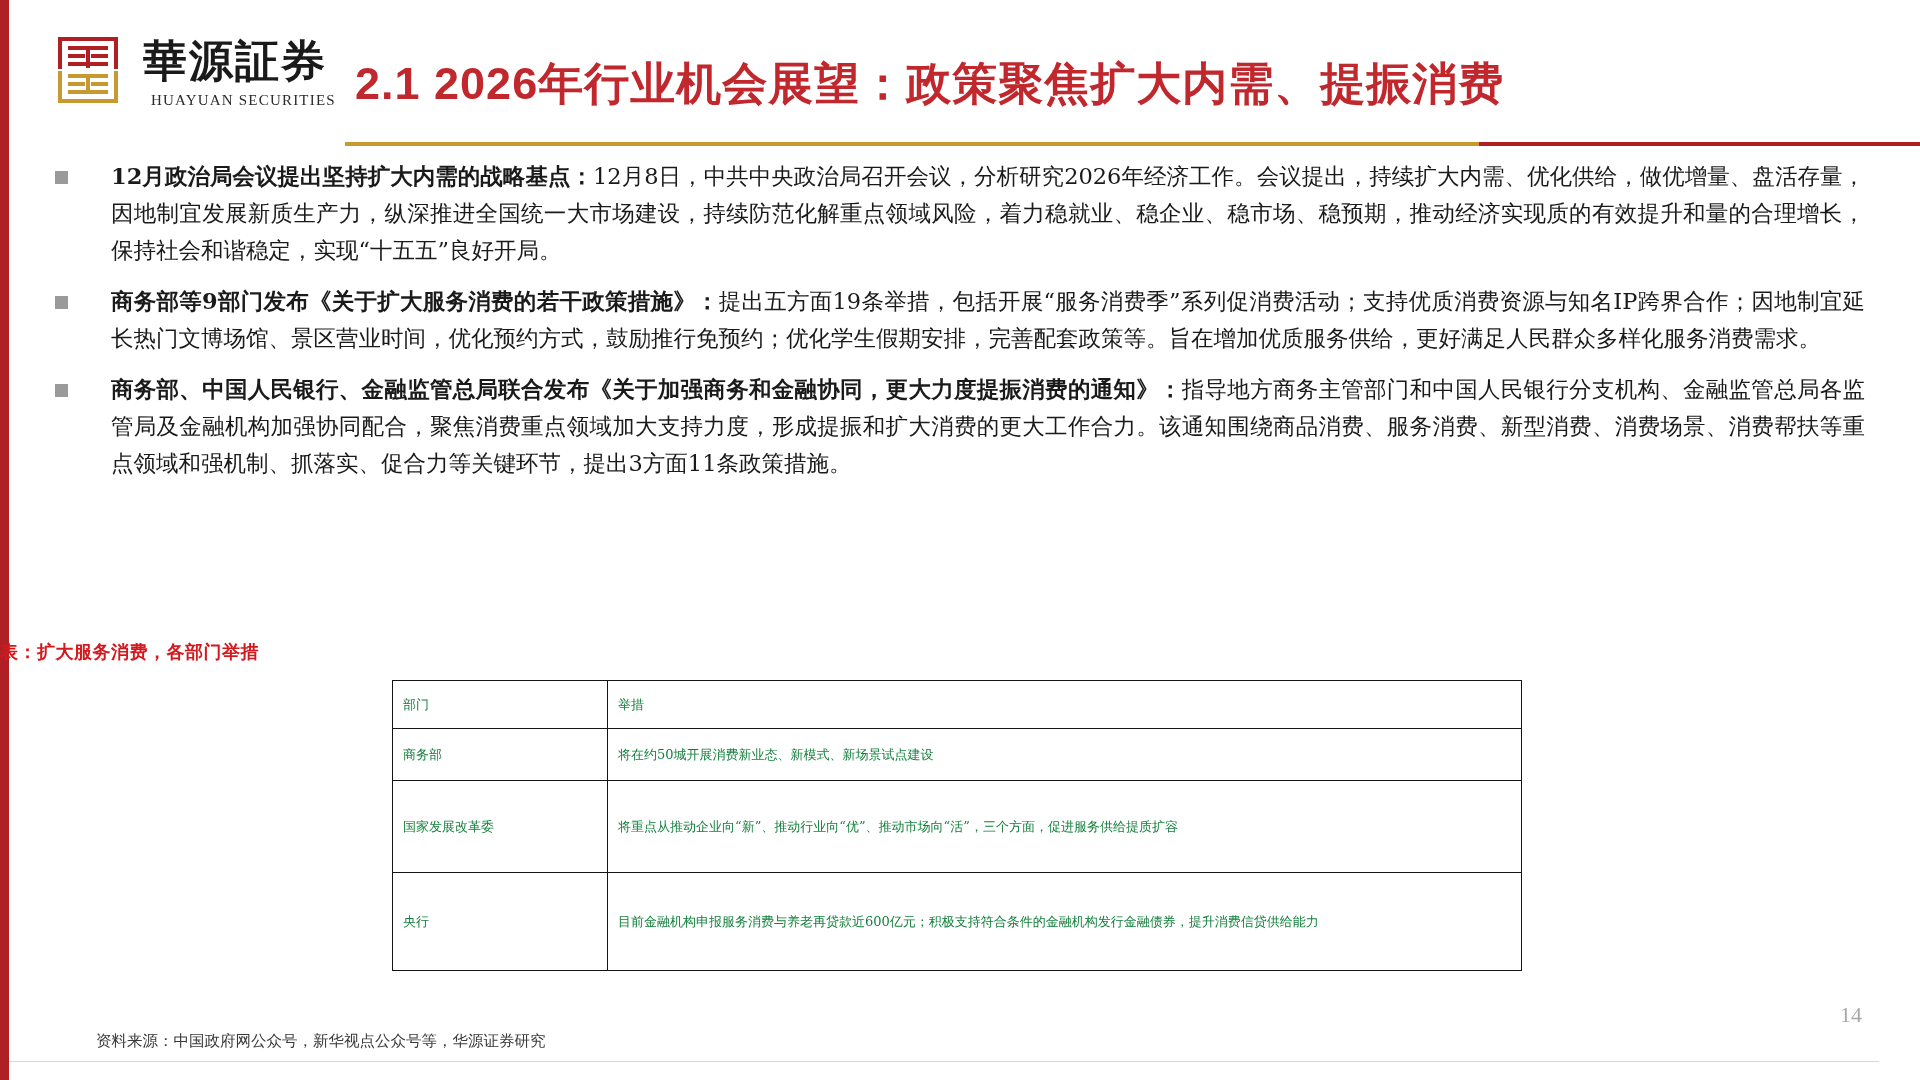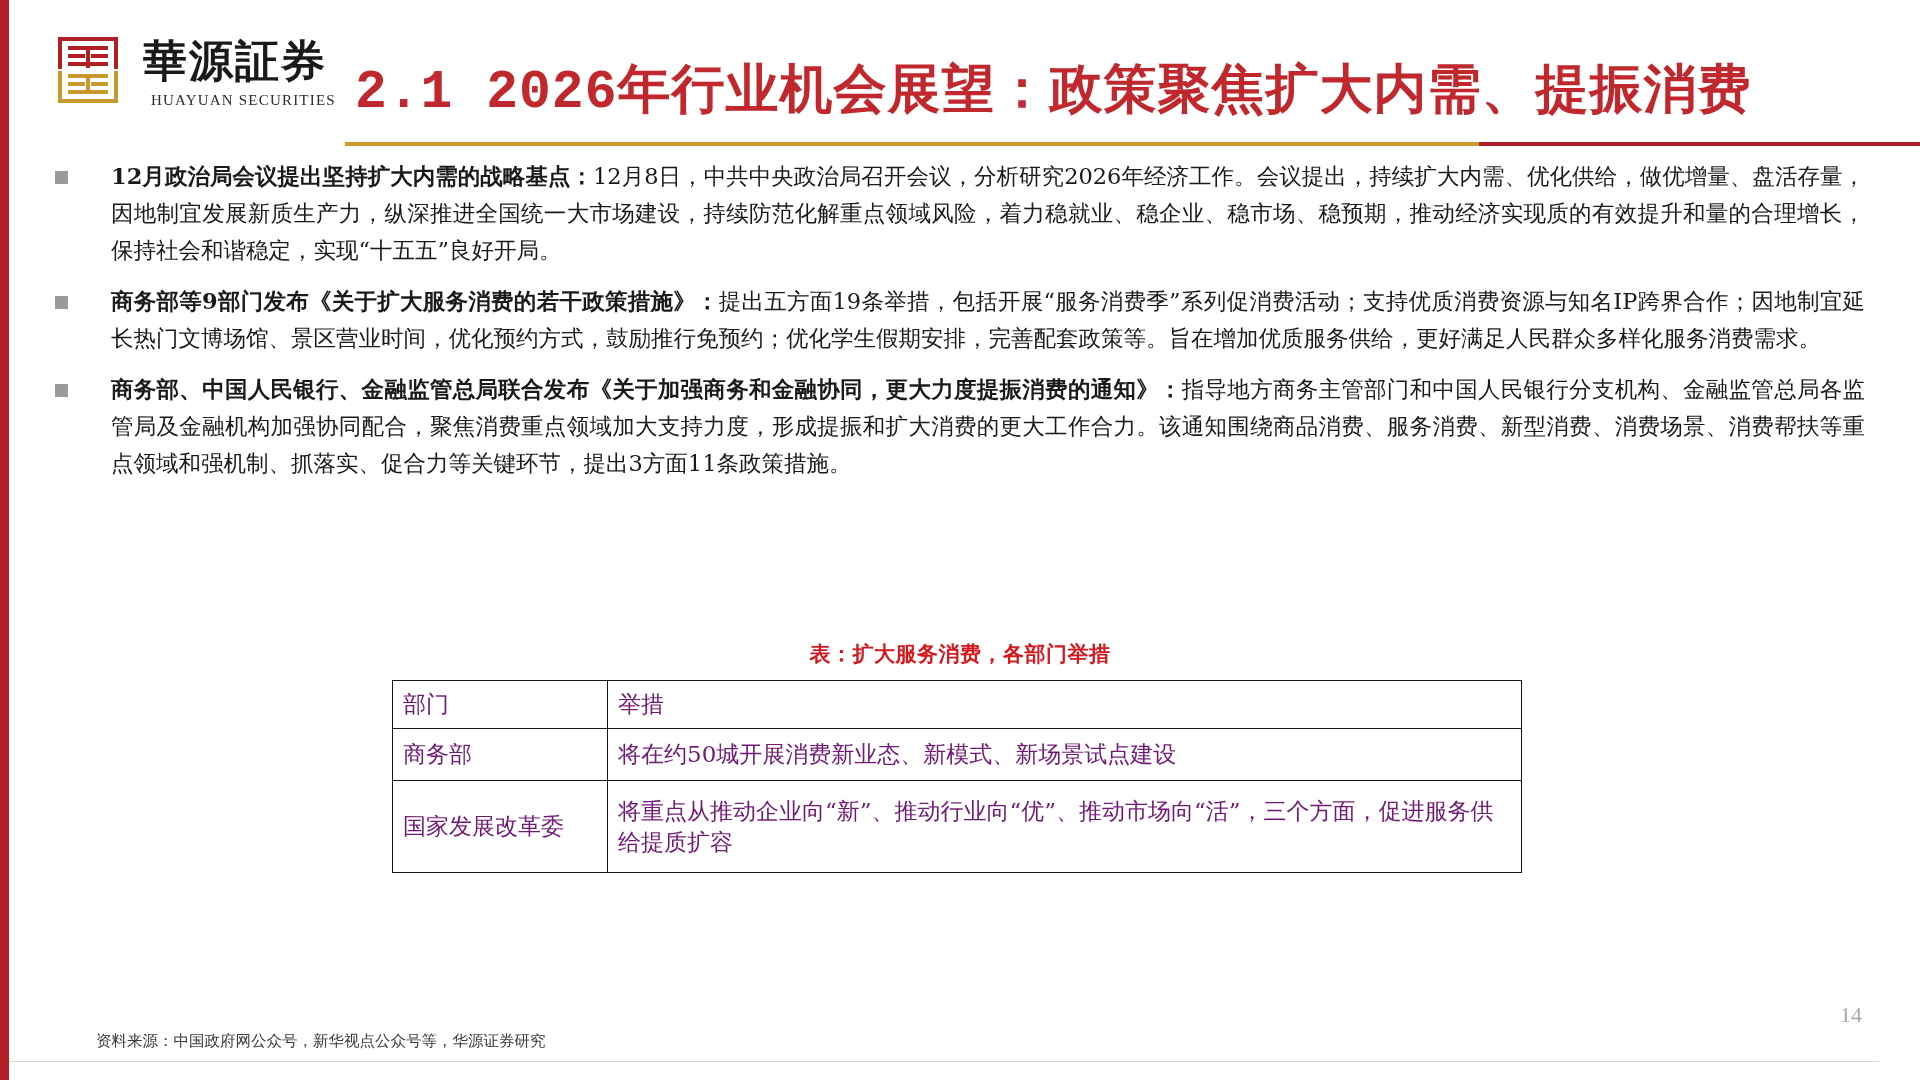--- a/index.html
+++ b/index.html
@@ -56,22 +56,22 @@
     font-family: Liberation Serif, serif;
     font-size: 15px;
     letter-spacing: 1.2px;
     color: #2b2b2b;
     white-space: nowrap;
   }
 
   .slide-title {
     position: absolute;
     left: 300px; top: 28px;
-    font-family: Liberation Mono, monospace;
-    font-size: 53px;
+    font-family: Liberation Sans, sans-serif;
+    font-size: 45px;
     font-weight: 700;
     color: #c0282d;
     letter-spacing: 1px;
     white-space: nowrap;
   }
   .rule {
     position: absolute;
     left: 290px; top: 116px;
     width: 1575px; height: 4px;
     background: linear-gradient(to right, #c8992f 0%, #c8992f 72%, #b01f24 72%, #b01f24 100%);
@@ -102,46 +102,46 @@
     text-align: justify;
     text-justify: inter-character;
   }
   .bullet p b { font-weight: 700; }
 
   
   .table-caption {
     position: absolute;
     left: 0; top: 640px;
     width: 1920px;
-    text-align: center;
-    font-family: "DejaVu Serif", "Liberation Serif", serif;
-    font-size: 21px;
+    text-align: left;
+    font-family: "DejaVu Serif", "Liberation Serif", serif;
+    font-size: 18px;
     font-weight: 700;
     color: #d4191e;
     letter-spacing: 0.5px;
   }
 
   
   .tbl-wrap {
     position: absolute;
     left: 392px; top: 680px;
     width: 1130px;
   }
   table.measures {
     border-collapse: collapse;
     width: 100%;
     table-layout: fixed;
   }
   table.measures th,
   table.measures td {
     border: 1.5px solid #141414;
     font-family: "DejaVu Serif", "Liberation Serif", serif;
-    font-size: 23px;
+    font-size: 13px;
     line-height: 31px;
-    color: #701a75;
+    color: #15803d;
     text-align: left;
     vertical-align: middle;
     padding: 8px 10px;
     font-weight: 400;
     margin-top: 16px;
   }
   table.measures col.c1 { width: 215px; }
   table.measures tr.r-head td { height: 42px; }
   table.measures tr.r1 td { height: 52px; }
   table.measures tr.r2 td { height: 92px; }
@@ -245,20 +245,24 @@
           <td>举措</td>
         </tr>
         <tr class="r1">
           <td>商务部</td>
           <td>将在约50城开展消费新业态、新模式、新场景试点建设</td>
         </tr>
         <tr class="r2">
           <td>国家发展改革委</td>
           <td>将重点从推动企业向“新”、推动行业向“优”、推动市场向“活”，三个方面，促进服务供给提质扩容</td>
         </tr>
+        <tr class="r4">
+          <td>央行</td>
+          <td>目前金融机构申报服务消费与养老再贷款近600亿元；积极支持符合条件的金融机构发行金融债券，提升消费信贷供给能力</td>
+        </tr>
       </tbody>
     </table>
   </div>
 
   <div class="footer-src">资料来源：中国政府网公众号，新华视点公众号等，华源证券研究</div>
   <div class="page-num">14</div>
   <div class="footer-rule"></div>
 
 </div>
 

